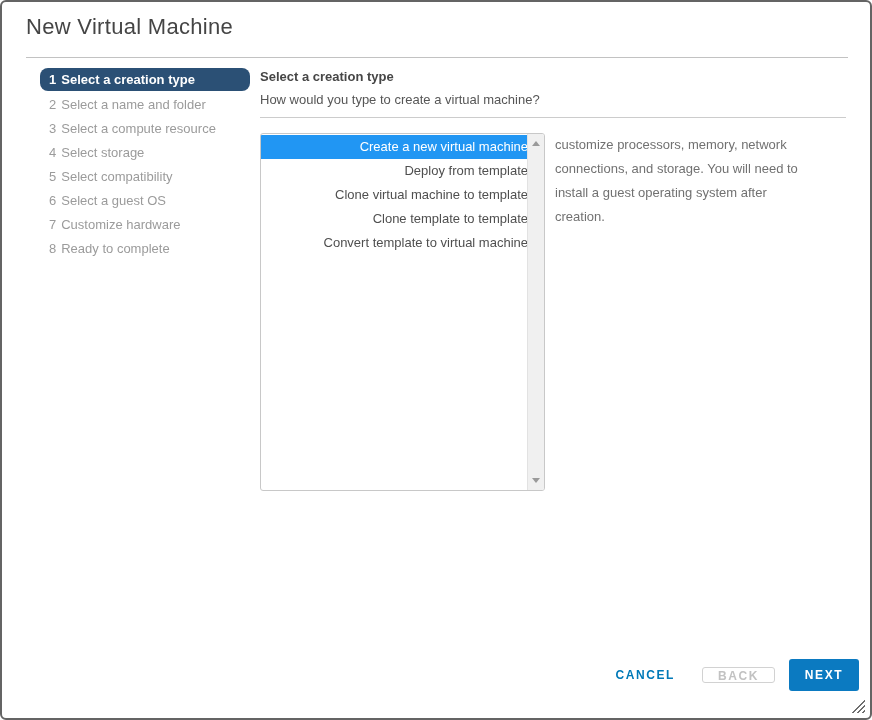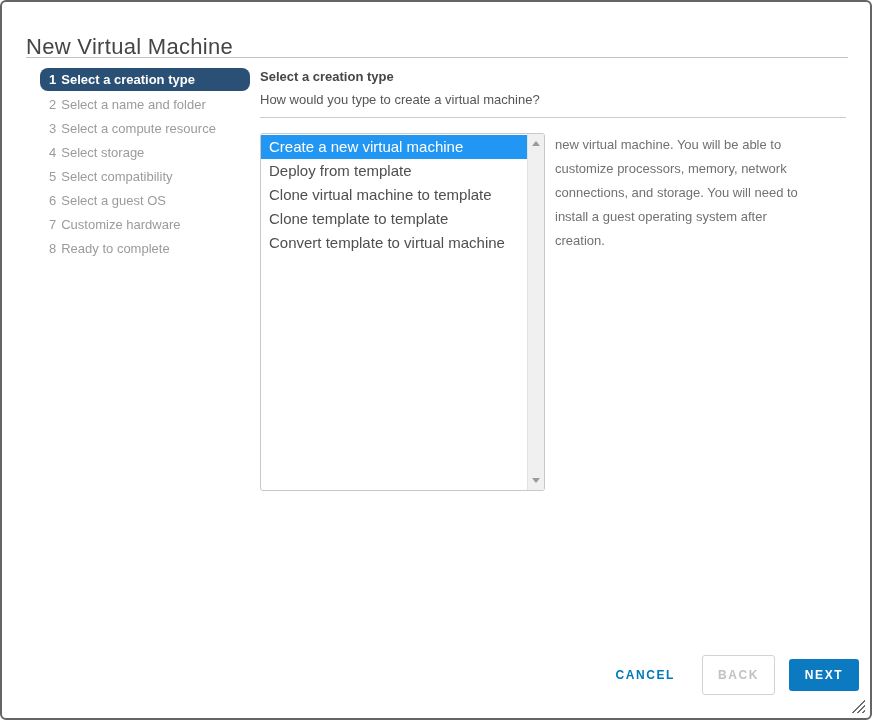--- a/index.html
+++ b/index.html
@@ -15,21 +15,21 @@
     position: absolute;
     left: 0; top: 0;
     width: 868px; height: 716px;
     border: 2px solid #646464;
     border-radius: 6px;
     background: #ffffff;
     box-sizing: content-box;
   }
   .dialog-title {
     position: absolute;
-    left: 24px; top: 32px;
+    left: 24px; top: 12px;
     font-size: 22px;
     font-weight: 400;
     color: #454545;
     letter-spacing: 0.3px;
   }
   .title-divider {
     position: absolute;
     left: 24px; right: 22px; top: 55px;
     border-top: 1px solid #c2c2c2;
   }
@@ -85,25 +85,26 @@
     border-radius: 3px;
     background: #ffffff;
     box-sizing: border-box;
     overflow: hidden;
   }
   .options { margin-right: 16px; padding-top: 1px; }
   .option {
     height: 24px;
     line-height: 24px;
     padding-left: 8px;
-    font-size: 15px;
+    font-size: 13px;
     color: #4f4f4f;
     white-space: nowrap;
     overflow: hidden;
     cursor: default;
+    text-align: right;
   }
   .option.selected {
     background: #2196f3;
     color: #ffffff;
   }
   .scrollbar {
     position: absolute;
     top: 0; right: 0; bottom: 0;
     width: 16px;
     background: #f0f0f0;
@@ -146,21 +147,21 @@
     cursor: pointer;
   }
   .btn-cancel {
     background: none;
     border: none;
     color: #0079b8;
     margin-right: 27px;
     padding: 0;
   }
   .btn-back {
-    width: 73px; height: 40px;
+    width: 73px; height: 16px;
     background: #ffffff;
     border: 1px solid #d2d2d2;
     border-radius: 3px;
     color: #c2c2c2;
     margin-right: 14px;
     cursor: default;
   }
   .btn-next {
     min-width: 70px; height: 32px;
     background: #0b7ac1;
@@ -233,21 +234,20 @@
       <div class="option">Clone template to template</div>
       <div class="option">Convert template to virtual machine</div>
     </div>
     <div class="scrollbar">
       <div class="scroll-up"></div>
       <div class="scroll-down"></div>
     </div>
   </div>
 
   <div class="description">
-    <div class="line">new virtual machine. You will be able to</div>
     <div class="line">customize processors, memory, network</div>
     <div class="line">connections, and storage. You will need to</div>
     <div class="line">install a guest operating system after</div>
     <div class="line">creation.</div>
   </div>
 
   <div class="footer">
     <button class="btn btn-cancel">CANCEL</button>
     <button class="btn btn-back" disabled="">BACK</button>
     <button class="btn btn-next">NEXT</button>

